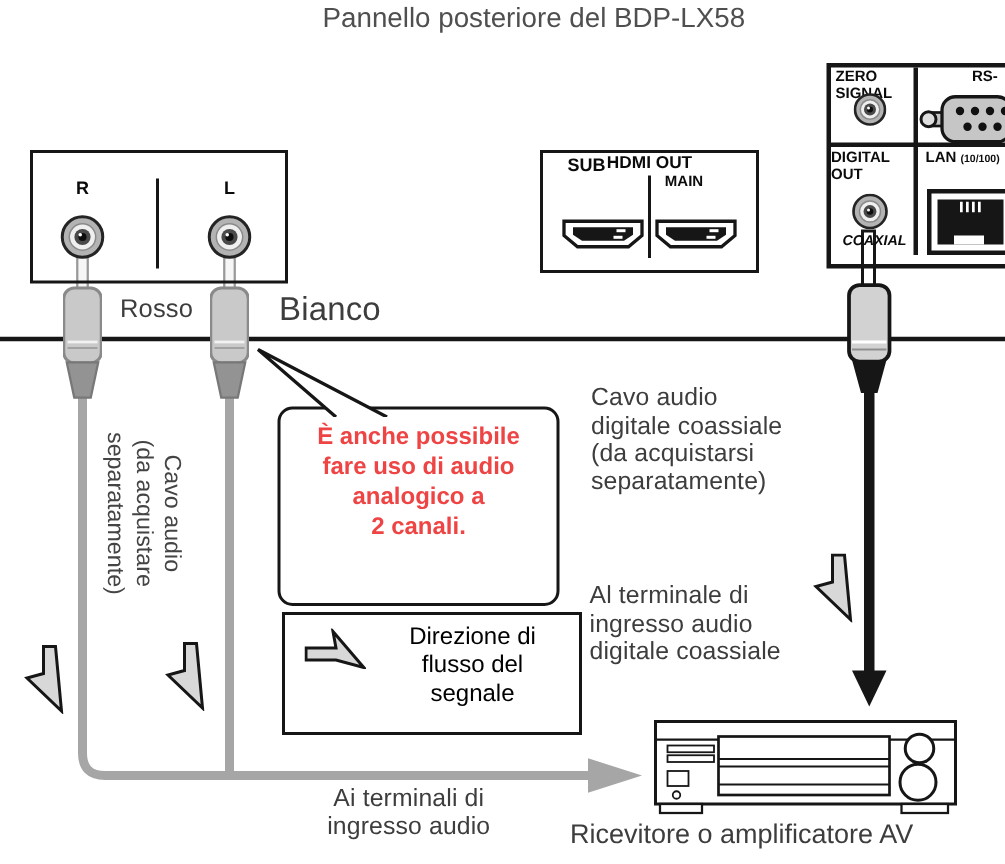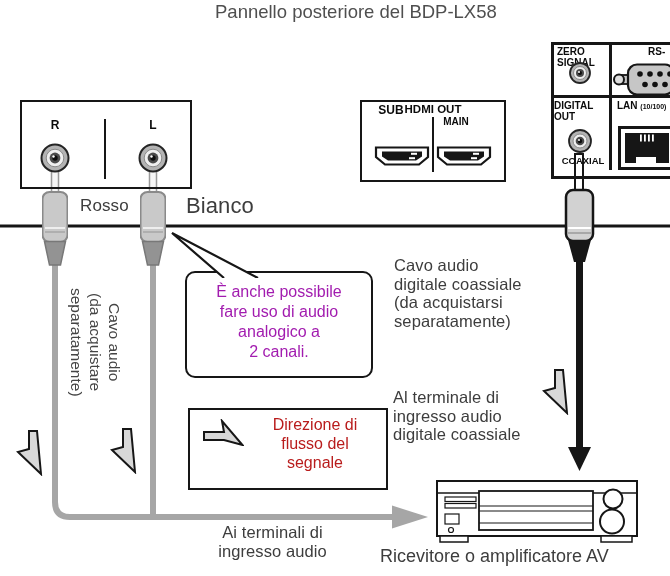--- a/index.html
+++ b/index.html
@@ -9,26 +9,26 @@
   .pre{white-space:pre-line;}
   .cap{color:#3d3d3d;font-size:16.5px;line-height:18.5px;letter-spacing:.1px;}
   .big{color:#4f4f4f;font-size:18.5px;white-space:nowrap;}
   .panel{position:absolute;border:2px solid #161616;background:transparent;}
   .ptitle{position:absolute;left:0;right:0;text-align:center;font-weight:bold;color:#0b0b0b;}
   .plabel{position:absolute;text-align:center;font-weight:bold;color:#0b0b0b;}
   .pdiv{position:absolute;background:#161616;}
   .rear{border-width:3px;}
   .rlabel{position:absolute;font-weight:bold;color:#0b0b0b;font-size:10px;line-height:10.5px;}
   svg{display:block;}
-  .bubble{position:absolute;left:185px;top:271px;width:188px;height:107px;
+  .bubble{position:absolute;left:185px;top:271px;width:188px;height:133px;
           border:2.5px solid #161616;border-radius:10px;background:#fff;box-sizing:border-box;
-          text-align:center;color:#a21caf;font-size:16px;line-height:20px;padding-top:9px;z-index:2;}
+          text-align:center;color:#ef4444;font-size:16px;line-height:20px;padding-top:9px;z-index:2;font-weight:bold;}
   .legend{position:absolute;left:188px;top:408px;width:200px;height:82px;border:2px solid #161616;
           background:#fff;box-sizing:border-box;display:flex;align-items:flex-start;z-index:2;}
-  .legend .txt{flex:1;text-align:center;color:#b91c1c;font-size:16px;line-height:19px;margin-top:5px;}
+  .legend .txt{flex:1;text-align:center;color:#000000;font-size:16px;line-height:19px;margin-top:5px;}
   .vtext{writing-mode:vertical-rl;text-orientation:mixed;color:#444;
          font-size:15.5px;line-height:19px;text-align:center;}
   .z2{z-index:2;} .z3{z-index:3;}
 </style>
 </head>
 <body>
 
 <div class="stage">
 
   <svg class="abs" style="left:0;top:0;z-index:1;" width="670" height="576" viewBox="0 0 670 576">
@@ -153,21 +153,21 @@
       </g>
     </svg>
     <div class="rlabel" style="left:0;top:56px;width:58px;">DIGITAL OUT</div>
     <svg class="abs" style="left:14px;top:84px;" width="24" height="24">
       <circle cx="12" cy="12" r="11" fill="#b3b3b3" stroke="#242424" stroke-width="1.8"></circle>
       <circle cx="12" cy="12" r="7" fill="#efefef" stroke="#8a8a8a" stroke-width="1"></circle>
       <circle cx="12" cy="12" r="4.3" fill="#4a4a4a"></circle>
       <circle cx="12" cy="12" r="2.2" fill="#0d0d0d"></circle>
       <circle cx="11" cy="11" r="1" fill="#fff"></circle>
     </svg>
-    <div class="rlabel" style="left:0;top:111px;width:58px;text-align:center;font-size:9.5px;">COAXIAL</div>
+    <div class="rlabel" style="left:0;top:111px;width:58px;text-align:center;font-size:9.5px;font-style:italic;">COAXIAL</div>
     <div class="rlabel" style="left:63px;top:56px;">
       <span>LAN</span>
       <span style="font-size:7px;">(10/100)</span>
     </div>
     <svg class="abs" style="left:64px;top:81px;" width="58" height="44">
       <rect x="1.5" y="1.5" width="55" height="41" fill="#fff" stroke="#161616" stroke-width="3"></rect>
       <rect x="7" y="7" width="44" height="30" fill="#161616"></rect>
       <g fill="#fff">
         <rect x="22" y="8.5" width="1.8" height="7"></rect>
           <rect x="26" y="8.5" width="1.8" height="7"></rect>

